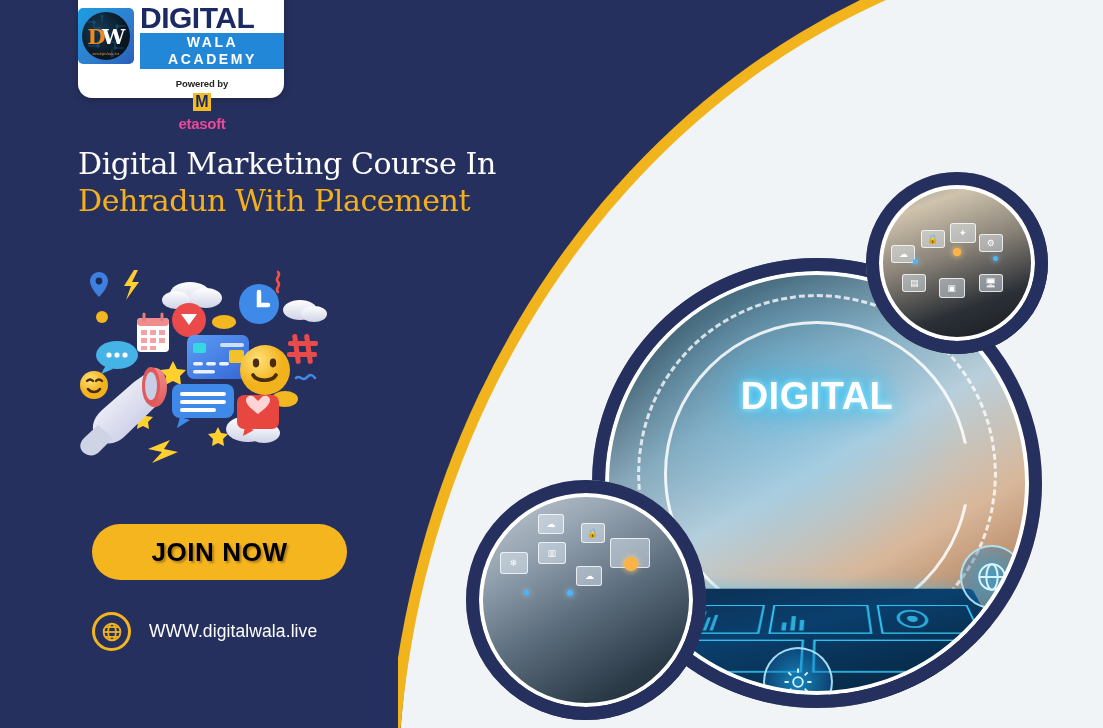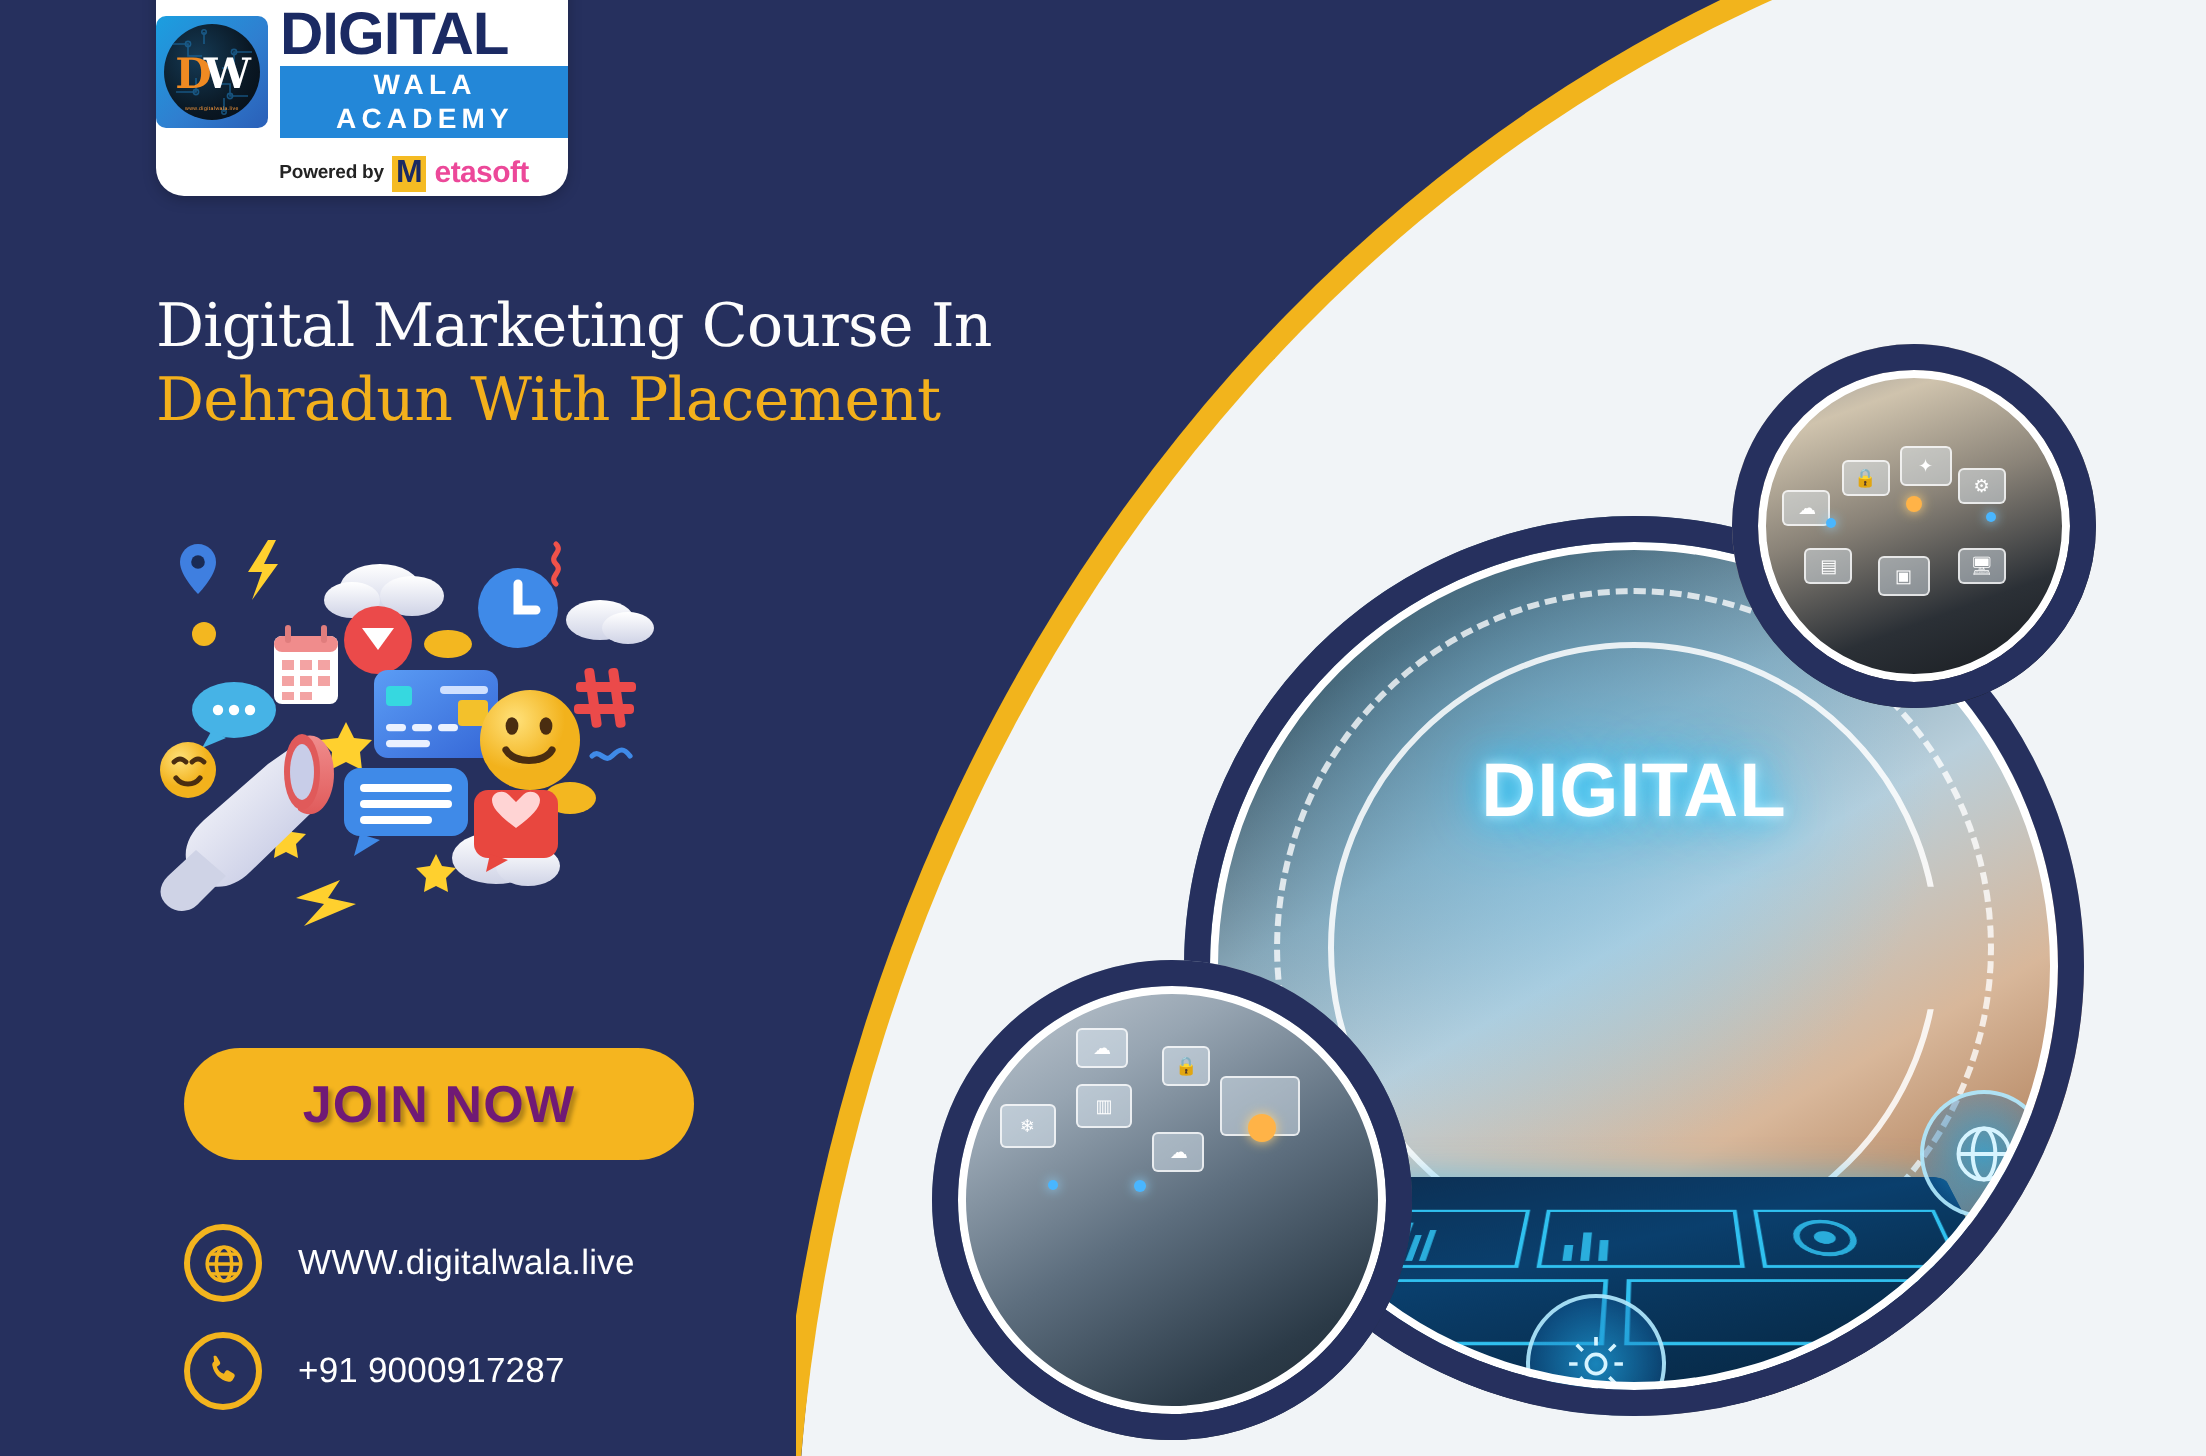--- a/index.html
+++ b/index.html
@@ -63,21 +63,21 @@
   .logo-digital{
     font-family:"Liberation Sans",sans-serif;font-weight:bold;font-size:30px;
     color:#1b2a63;letter-spacing:-.5px;line-height:.92;
   }
   .logo-wala{
     background:#2387d8;color:#ffffff;font-size:14px;font-weight:bold;
     letter-spacing:2.6px;text-align:center;line-height:1.22;margin-top:1px;
     padding:1px 2px 1px 3px;
   }
   .powered{
-    display:flex;align-items:center;gap:4px;margin-top:9px;margin-left:42px;
+    display:flex;align-items:center;gap:4px;margin-top:9px;margin-left:42px;flex-direction:column;
   }
   .powered-lbl{font-size:9.5px;font-weight:bold;color:#232323;letter-spacing:-.1px;}
   .meta-m{
     background:#f5bb23;color:#1b2a63;font-weight:bold;font-size:16px;
     line-height:16px;padding:1px 2px;display:inline-block;
   }
   .meta-rest{font-weight:bold;font-size:15px;color:#ec4899;letter-spacing:-.3px;}
 
   
   .headline{
@@ -88,21 +88,21 @@
   .hl-1{color:#fdfdfd;display:block;}
   .hl-2{color:#f3b01c;display:block;}
 
   
   .illus{position:absolute;left:72px;top:262px;width:280px;height:215px;z-index:6;}
 
   
   .join-btn{
     position:absolute;left:92px;top:524px;width:255px;height:56px;
     background:#f5b51f;border-radius:28px;border:none;cursor:pointer;
-    color:#701a75;font-size:26px;font-weight:bold;letter-spacing:.6px;
+    color:#000000;font-size:26px;font-weight:bold;letter-spacing:.6px;
     font-family:"Liberation Sans",sans-serif;
     text-shadow:2px 2px 2px rgba(0,0,0,.28);
     display:flex;align-items:center;justify-content:center;z-index:7;
   }
 
   
   .contact{
     position:absolute;left:92px;display:flex;align-items:center;gap:18px;z-index:7;
   }
   .contact.web{top:612px;}
@@ -475,22 +475,14 @@
         <circle cx="12" cy="12" r="9.2"></circle>
         <ellipse cx="12" cy="12" rx="4.2" ry="9.2"></ellipse>
         <line x1="2.8" y1="12" x2="21.2" y2="12"></line>
         <line x1="4.4" y1="6.6" x2="19.6" y2="6.6"></line>
         <line x1="4.4" y1="17.4" x2="19.6" y2="17.4"></line>
       </svg>
     </span>
     <span class="c-text">WWW.digitalwala.live</span>
   </div>
 
-  <div class="contact phone">
-    <span class="c-icon">
-      <svg width="21" height="21" viewBox="0 0 24 24" fill="currentColor">
-        <path d="M6.6 3.5c.7-.4 1.6-.2 2 .5l1.6 2.7c.4.7.2 1.6-.5 2l-1.2.8c.5 1.9 2.1 3.5 4 4l.8-1.2c.4-.7 1.3-.9 2-.5l2.7 1.6c.7.4.9 1.3.5 2l-1 1.7c-.5.8-1.4 1.2-2.3 1C10.2 17 7 13.8 5.9 8.8c-.2-.9.2-1.8 1-2.3z"></path>
-      </svg>
-    </span>
-    <span class="c-text">+91 9000917287</span>
-  </div>
 
 </div>
 
 </body></html>

